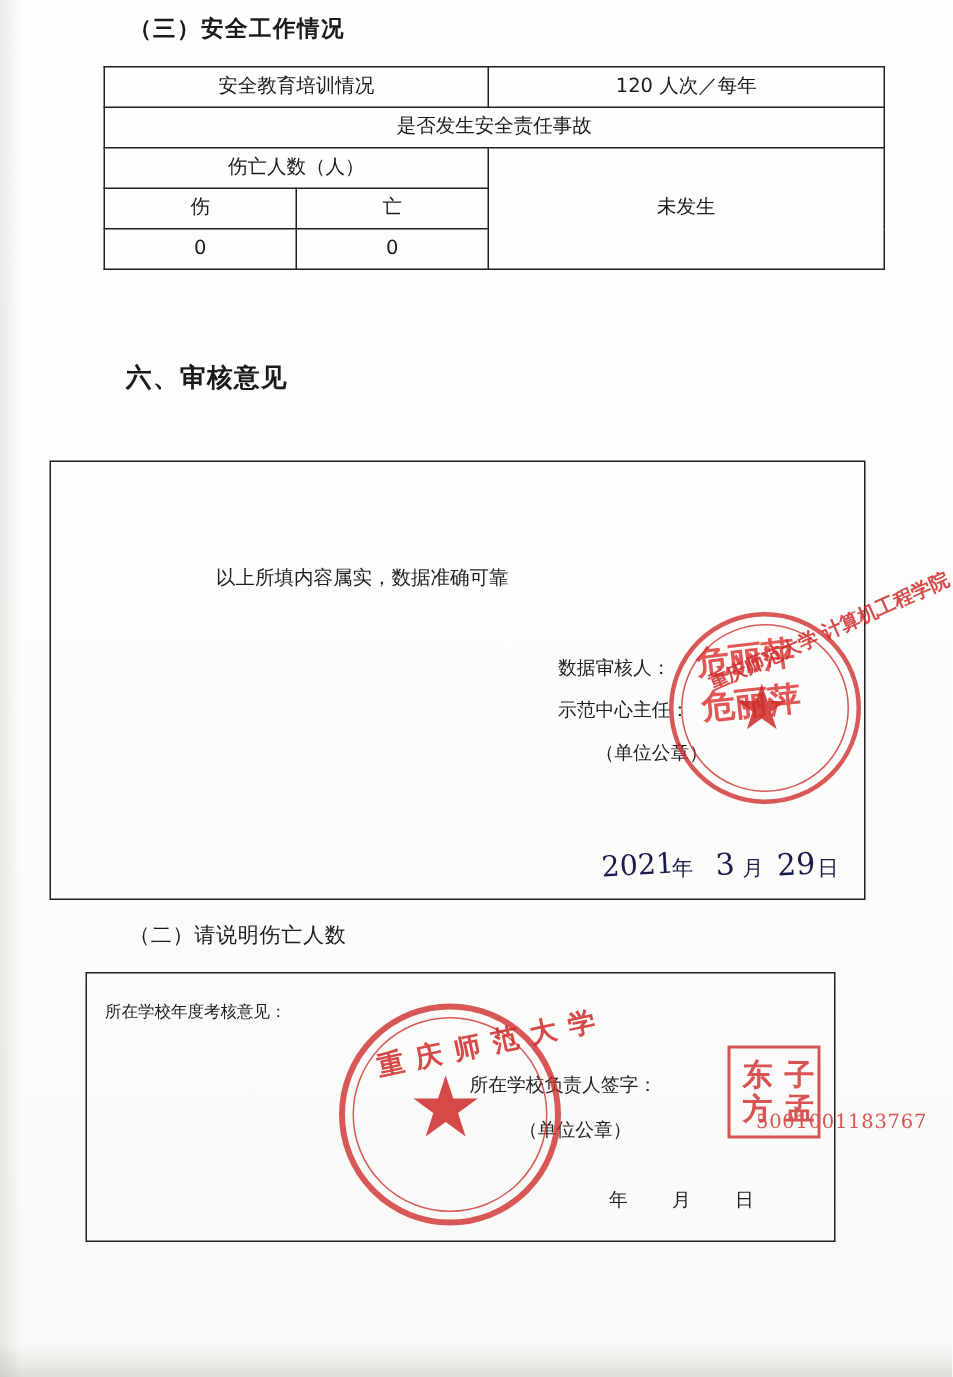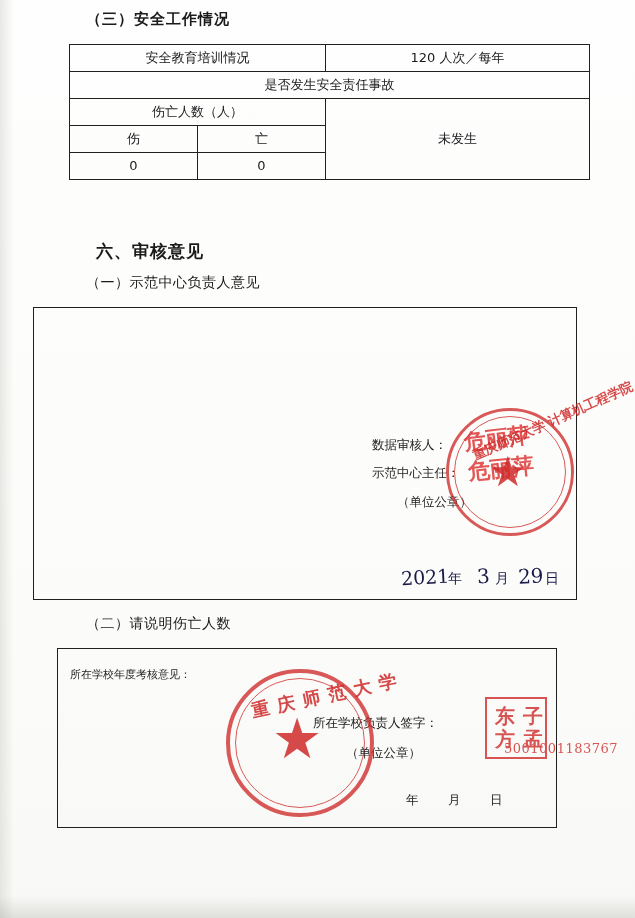--- a/index.html
+++ b/index.html
@@ -172,26 +172,26 @@
         <td>亡</td>
       </tr>
       <tr>
         <td>0</td>
         <td>0</td>
       </tr>
     </tbody>
   </table>
 
 
-  <div class="section-heading" style="left:96px; top:240px; font-size:17px;">六、审核意见</div>
-
-  <div class="sub-heading" style="left:86px; top:274px;">（一）示范中心负责人意见</div>
+  <div class="section-heading" style="left:84px; top:240px; font-size:17px;">六、审核意见</div>
+
 
   <div class="opinion-box" style="left:33px; top:307px; width:544px; height:293px;">
 
+    <div class="box-text" style="left:110px; top:68px; font-size:13px;">以上所填内容属实，数据准确可靠</div>
 
     <div class="box-text" style="left:338px; top:129px;">数据审核人：</div>
 
     <div class="box-text" style="left:338px; top:157px;">示范中心主任：</div>
 
     <div class="box-text" style="left:363px; top:186px;">（单位公章）</div>
 
     <div class="sig-scrawl rot" style="left:430px; top:116px; font-size:22px; transform:rotate(-7deg);">危丽萍</div>
 
     <div class="sig-scrawl rot" style="left:434px; top:146px; font-size:22px; transform:rotate(-6deg);">危丽萍</div>

